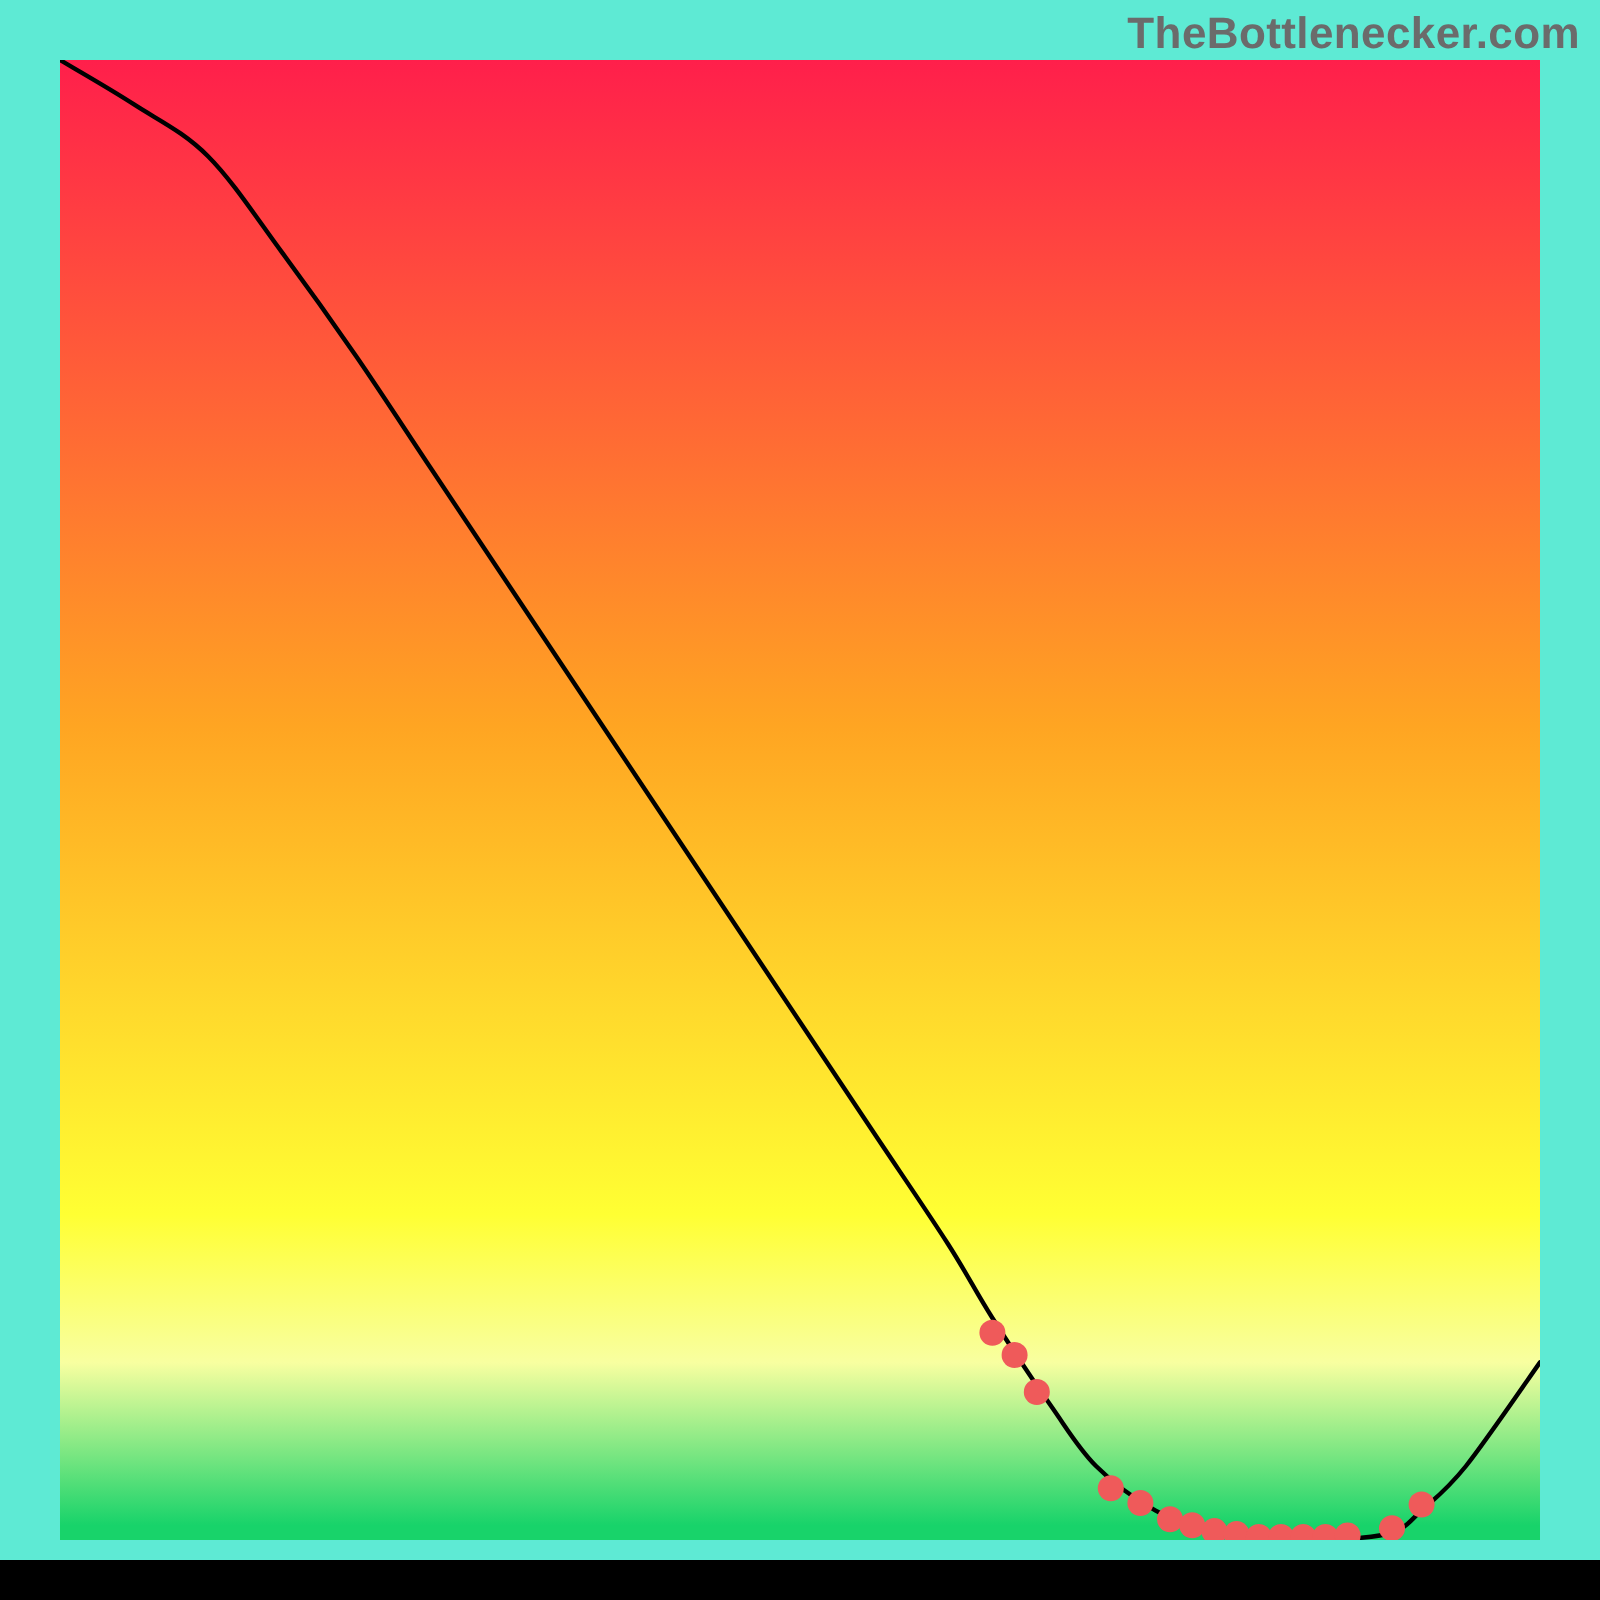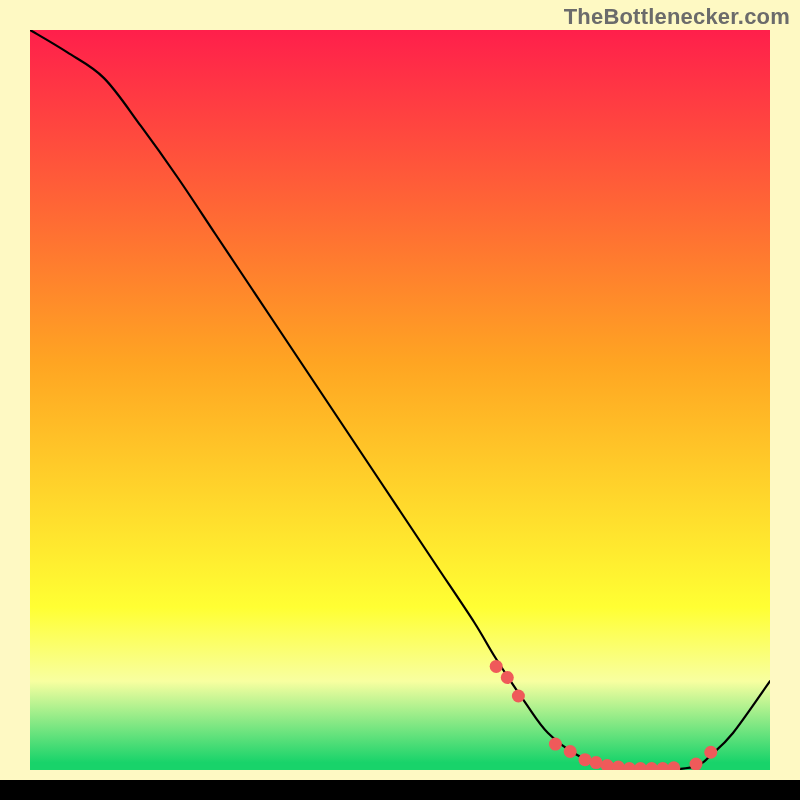--- a/index.html
+++ b/index.html
@@ -8,21 +8,21 @@
     width: 800px;
     height: 800px;
     background: #000;
     font-family: Arial, Helvetica, sans-serif;
     overflow: hidden;
   }
   .frame {
     position: relative;
     width: 800px;
     height: 780px;
-    background: #fef9c3;
+    background: #5eead4;
   }
   .watermark {
     position: absolute;
     top: 4px;
     right: 10px;
     color: #6b6b6b;
     font-size: 22px;
     font-weight: 600;
     letter-spacing: 0.2px;
     user-select: none;

